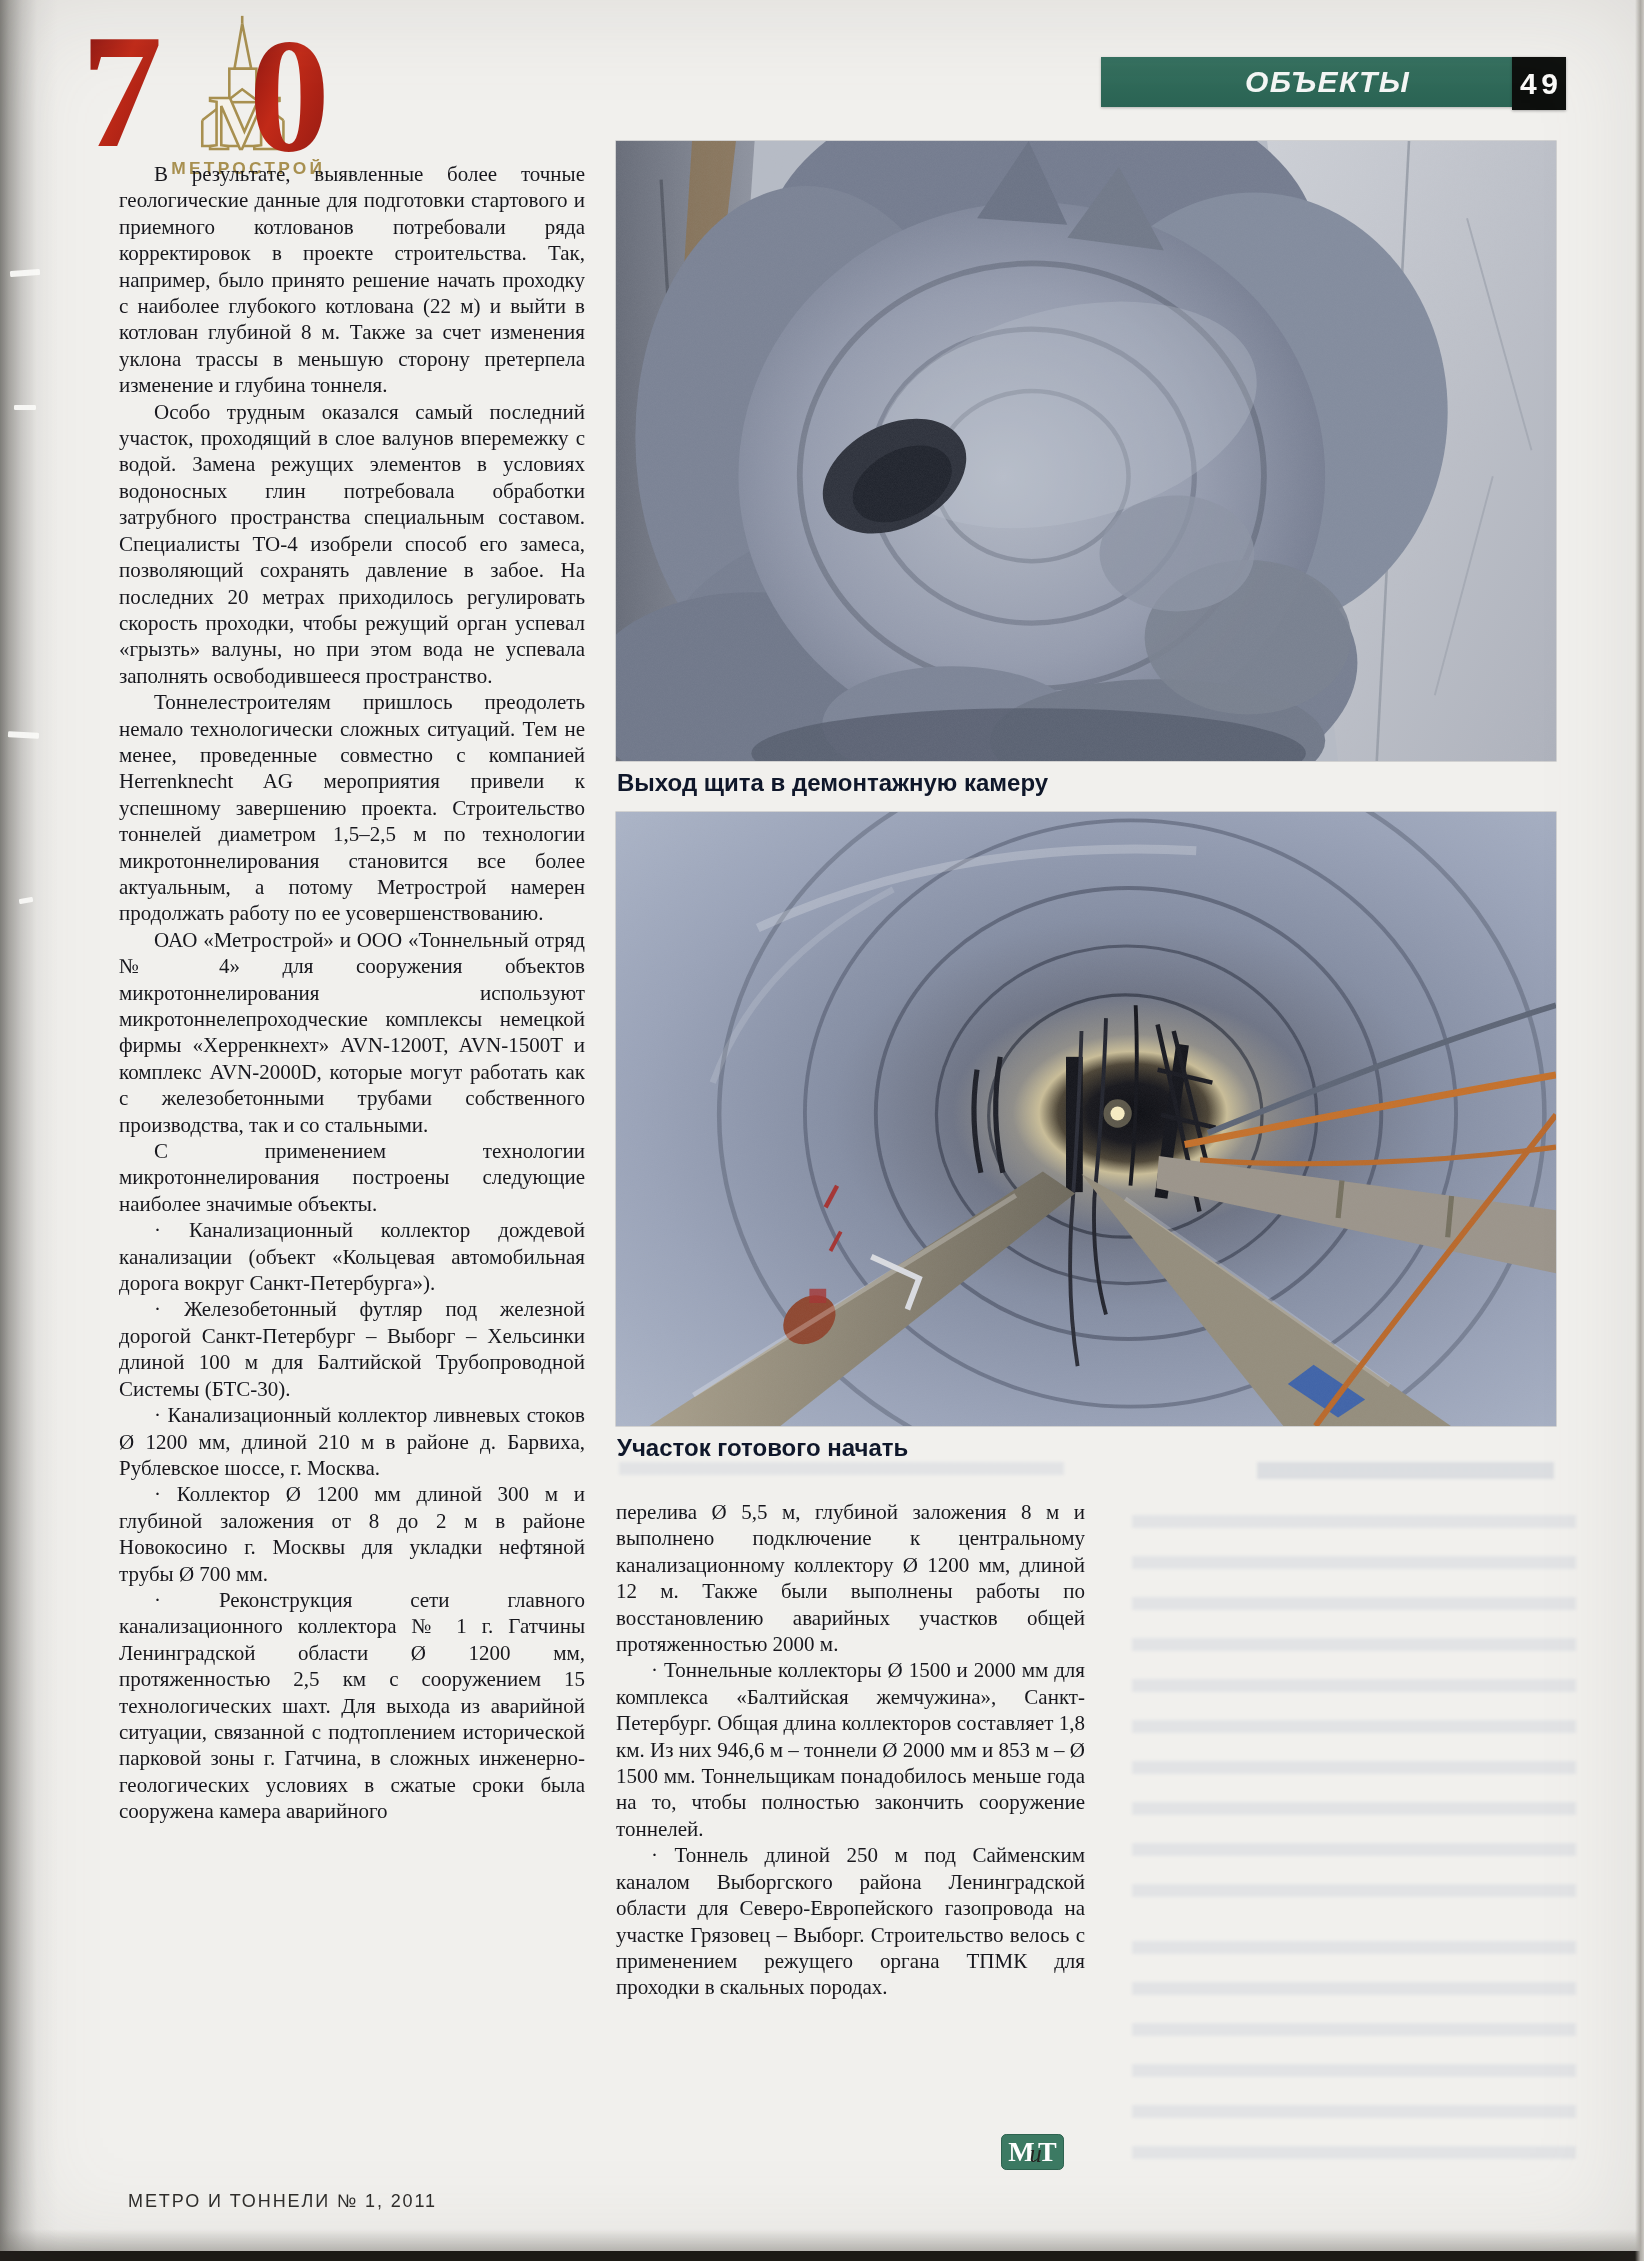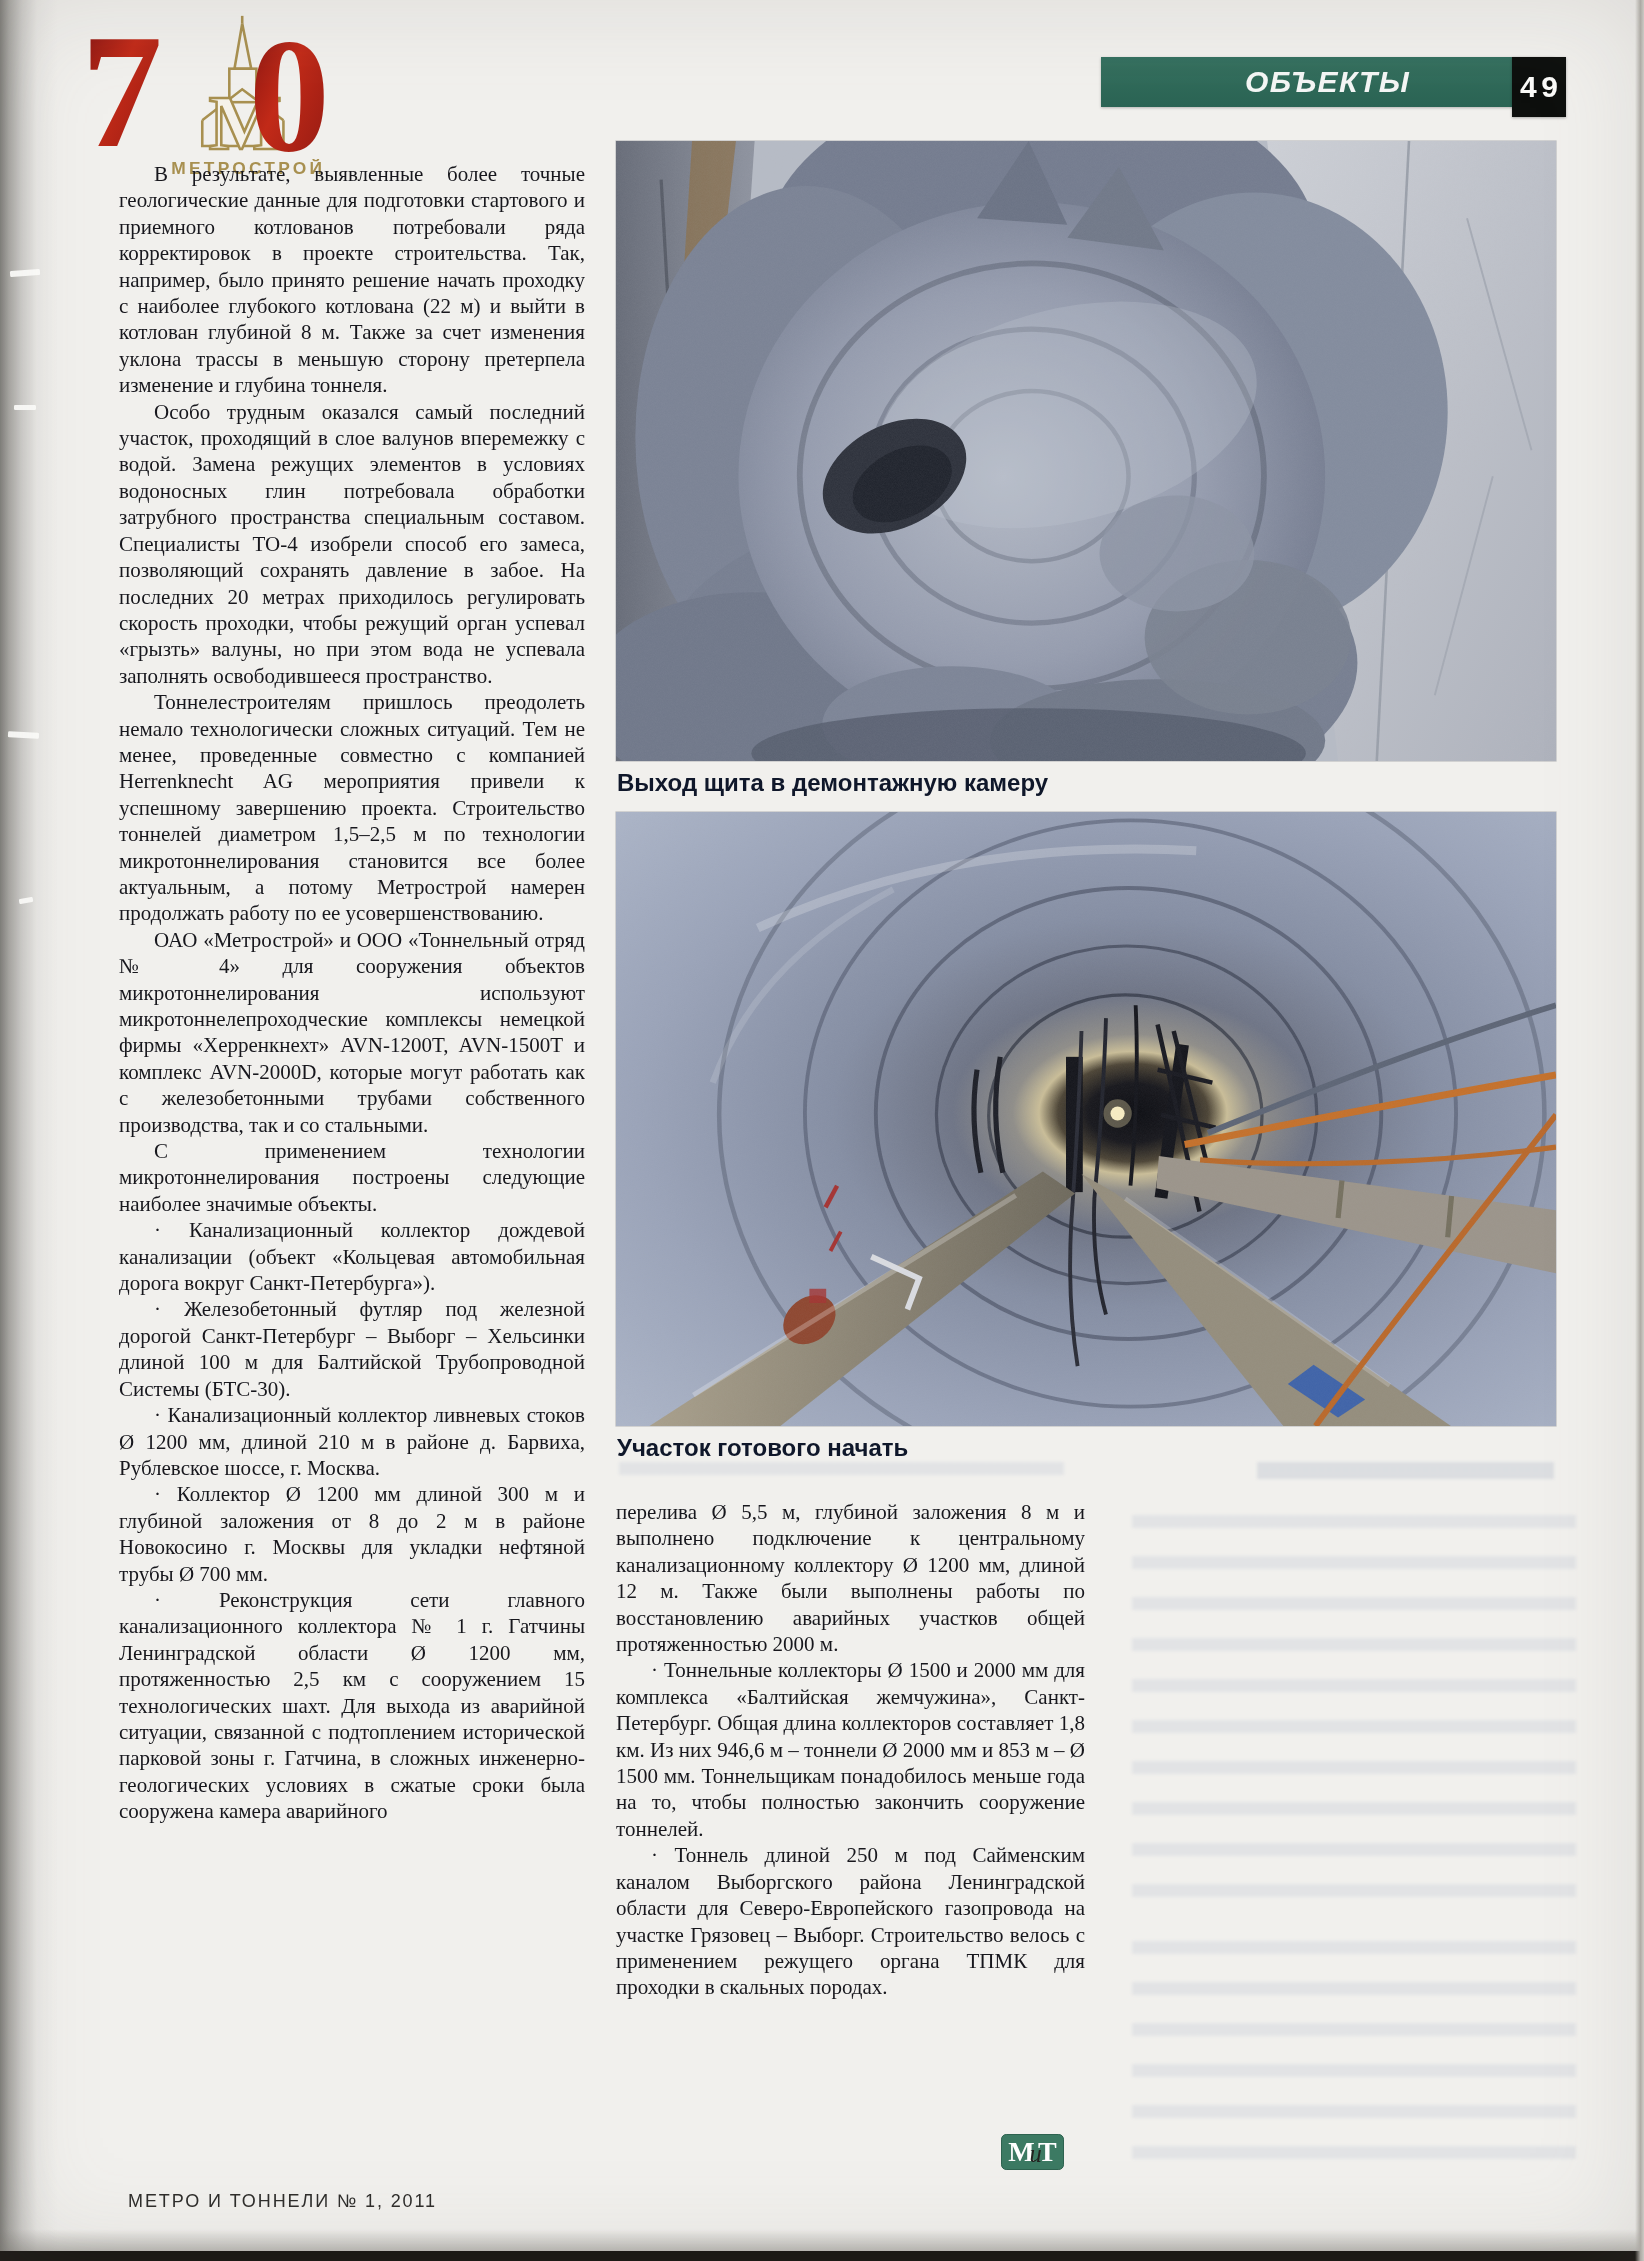--- a/index.html
+++ b/index.html
@@ -38,21 +38,21 @@
     background:linear-gradient(to bottom,#35705f,#2b6454);
     display:flex;align-items:center;justify-content:center;
     box-shadow:0 1.3px 2.6px rgba(0,0,0,.25);
     font-style:italic;
   }
   .header-title{
     font-family:"Liberation Sans",sans-serif;font-weight:bold;font-size:30px;
     color:#f4f6f5;letter-spacing:1.3px;
   }
   .pagenum-box{
-    position:absolute;left:1512px;top:57px;width:54px;height:60px;
+    position:absolute;left:1512px;top:57px;width:54px;height:53px;
     background:#0d0f0d;display:flex;align-items:center;justify-content:center;
     box-shadow:0 1.3px 2.6px rgba(0,0,0,.3);
   }
   .pagenum{
     font-family:"Liberation Sans",sans-serif;font-weight:bold;font-size:30px;
     color:#fbfbf9;letter-spacing:4.5px;margin-right:-4.5px;
   }
   
   .col{position:absolute;color:#17171d;font-size:21px;line-height:26.4px;text-align:justify;}
   .col p{margin:0;}

